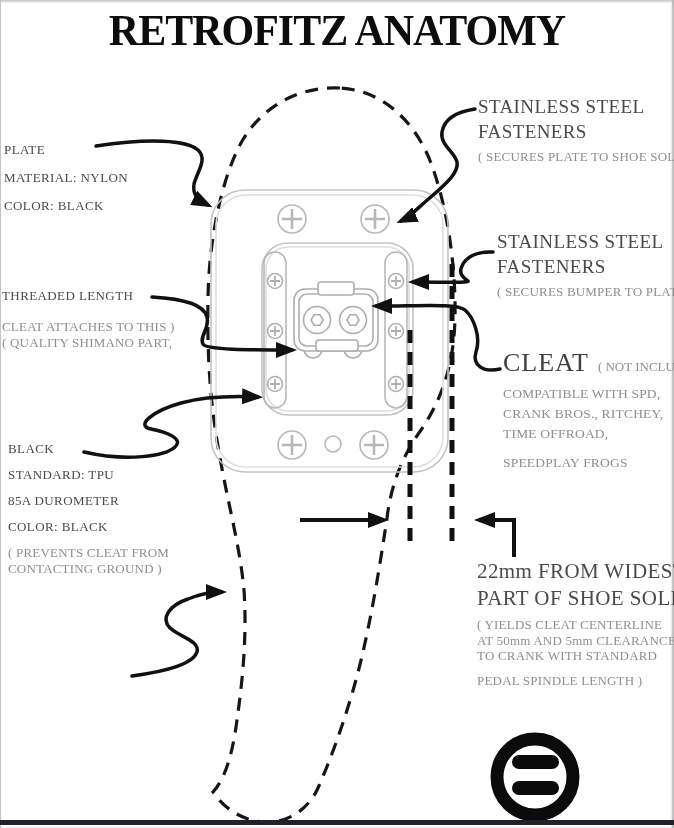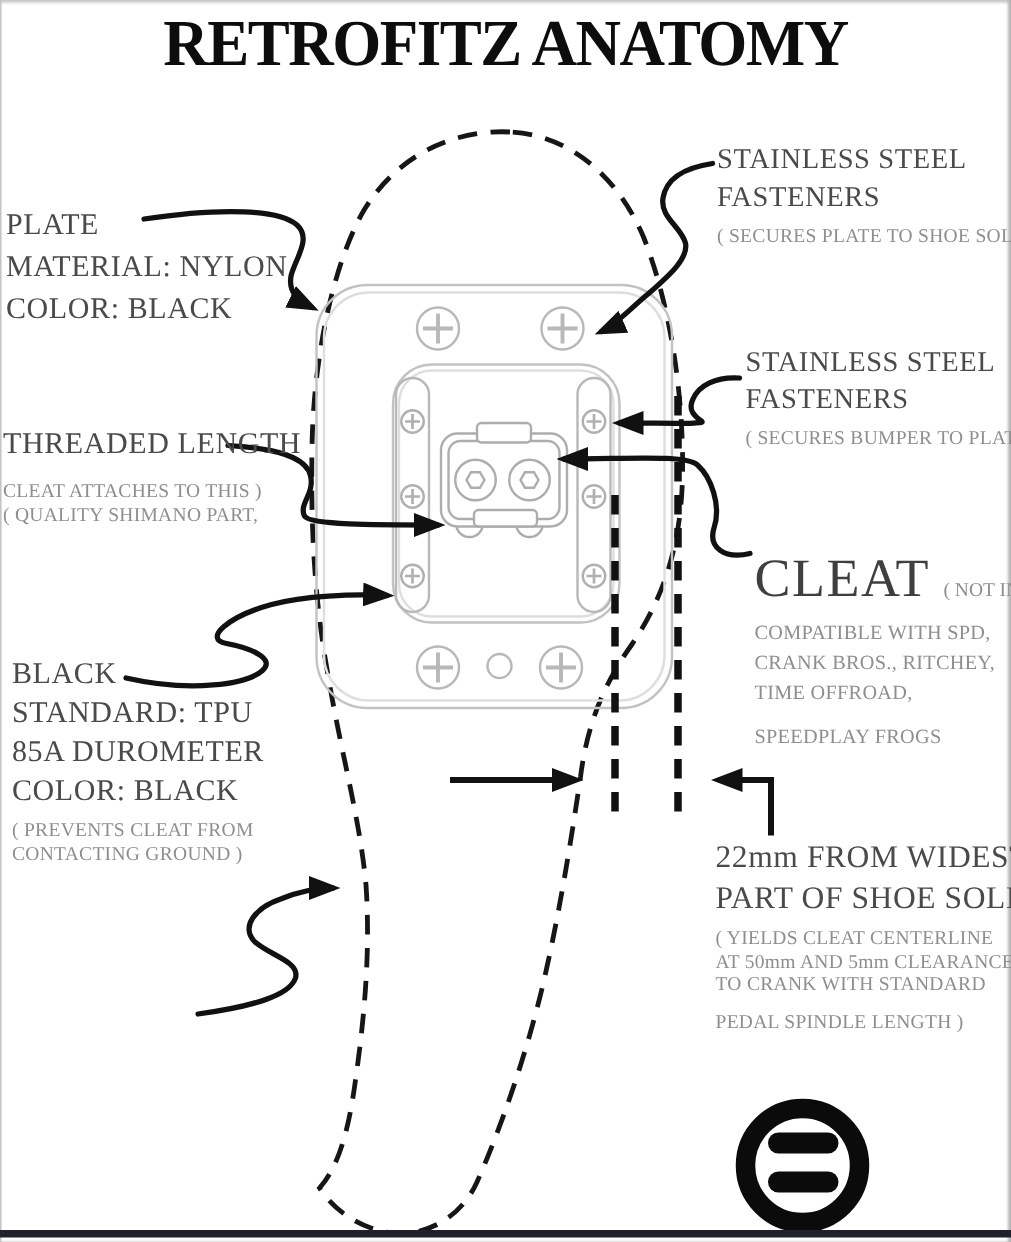--- a/index.html
+++ b/index.html
@@ -8,29 +8,29 @@
     font-family:Liberation Serif, serif;
     box-shadow: inset 1px 0 0 #c4c4c4, inset -2px 0 2px #b5b5b5, inset 0 2px 2px #d2d2d2;
   }
   .title{
     position:absolute;left:0;top:6px;width:100%;text-align:center;
     font-size:42px;font-weight:bold;letter-spacing:-1px;color:#0d0d0d;
     transform:scaleY(1.04);
   }
   svg.canvas{position:absolute;left:0;top:0;}
   .lbl{position:absolute;white-space:nowrap;}
-  .main{font-size:20px;color:#4a4a4a;line-height:28px;letter-spacing:.4px;}
+  .main{font-size:13px;color:#4a4a4a;line-height:28px;letter-spacing:.4px;}
   .main.tight{line-height:26px;}
   .sub{font-size:13px;color:#8e8e8e;line-height:15.5px;letter-spacing:.2px;}
   .sub.gap{margin-top:9px;}
   .m-sm{font-size:19px;line-height:25px;}
   .m-lg{font-size:21px;line-height:27px;}
   .sub-pad{margin-top:5px;}
   .cleat-row{display:flex;align-items:baseline;gap:9px;}
-  .cleat-title{font-size:36px;color:#3f3f3f;letter-spacing:1px;margin-top:16px;}
+  .cleat-title{font-size:26px;color:#3f3f3f;letter-spacing:1px;}
   .cleat-note{font-size:13px;color:#8e8e8e;}
   .cleat-subs{margin-top:6px;}
   .cleat-subs .sub{font-size:13.5px;line-height:20px;}
   .cleat-subs .sub.gap{margin-top:9px;}
   .bottom-bar{position:absolute;left:0;top:820px;width:674px;height:5px;background:#21212b;}
 </style>
 </head>
 <body>
 
 <div class="page">

